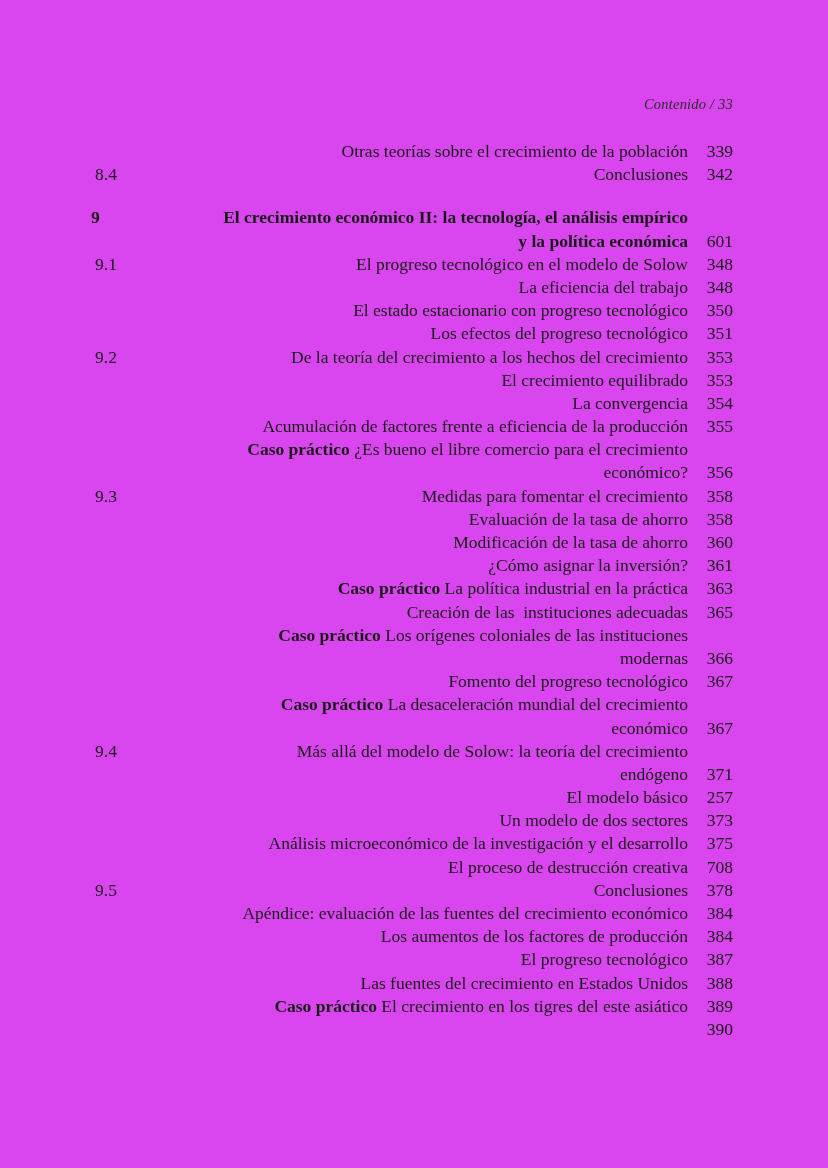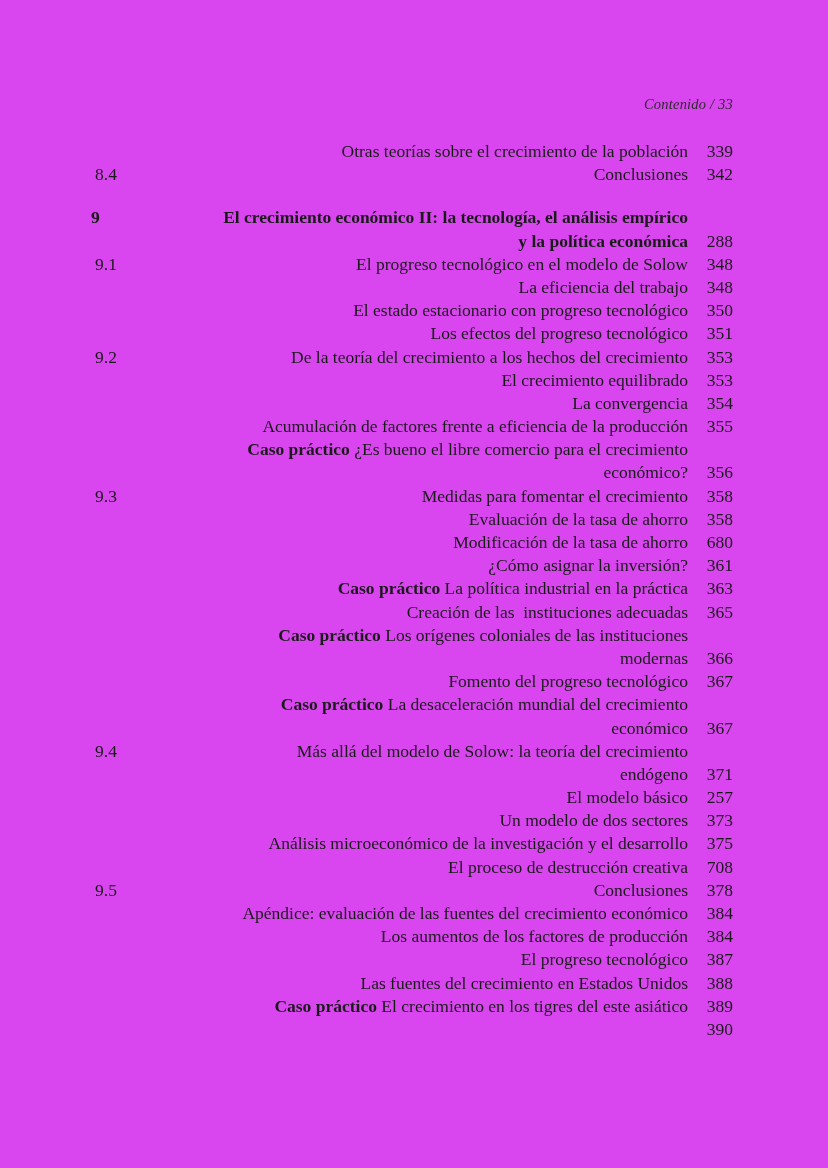--- a/index.html
+++ b/index.html
@@ -105,21 +105,21 @@
         <div class="label">Conclusiones</div>
         <div class="pageno">342</div>
       </div>
       <div class="gap-chapter"></div>
       <div class="entry">
         <div class="num chapter">9</div>
         <div class="label chapter">El crecimiento económico II: la tecnología, el análisis empírico</div>
       </div>
       <div class="entry">
         <div class="label chapter">y la política económica</div>
-        <div class="pageno">288</div>
+        <div class="pageno">601</div>
       </div>
       <div class="entry">
         <div class="num">9.1</div>
         <div class="label">El progreso tecnológico en el modelo de Solow</div>
         <div class="pageno">348</div>
       </div>
       <div class="entry">
         <div class="label">La eficiencia del trabajo</div>
         <div class="pageno">348</div>
       </div>
@@ -159,21 +159,21 @@
         <div class="num">9.3</div>
         <div class="label">Medidas para fomentar el crecimiento</div>
         <div class="pageno">358</div>
       </div>
       <div class="entry">
         <div class="label">Evaluación de la tasa de ahorro</div>
         <div class="pageno">358</div>
       </div>
       <div class="entry">
         <div class="label">Modificación de la tasa de ahorro</div>
-        <div class="pageno">680</div>
+        <div class="pageno">360</div>
       </div>
       <div class="entry">
         <div class="label">¿Cómo asignar la inversión?</div>
         <div class="pageno">361</div>
       </div>
       <div class="entry">
         <div class="label"><b>Caso práctico</b><span> La política industrial en la práctica</span></div>
         <div class="pageno">363</div>
       </div>
       <div class="entry">

